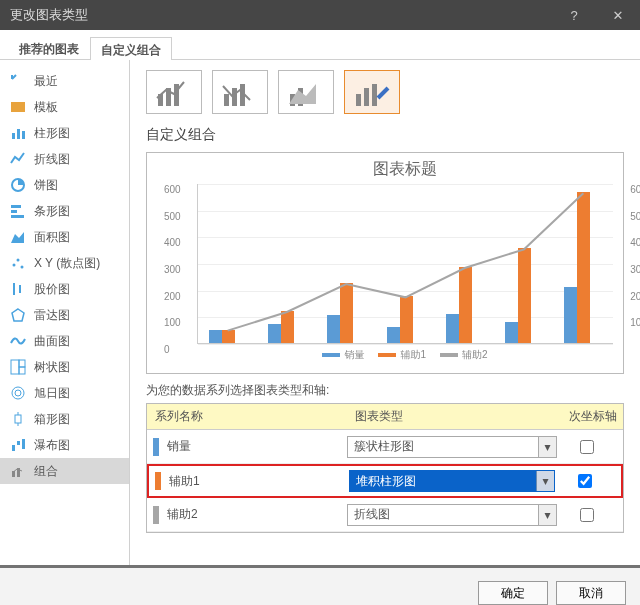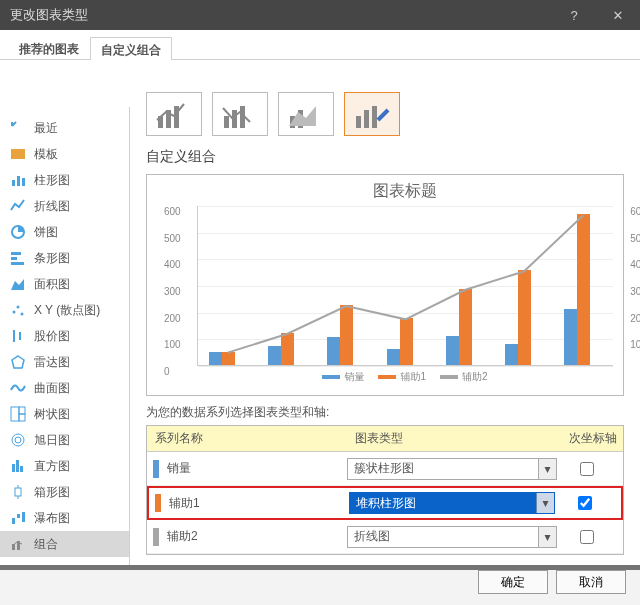--- a/index.html
+++ b/index.html
@@ -3,21 +3,21 @@
 <meta charset="utf-8">
 <style>
 * { box-sizing: border-box; margin: 0; padding: 0; font-family: "Microsoft YaHei", sans-serif; }
 body { background: #fff; width: 640px; height: 605px; overflow: hidden; }
 .titlebar { background: #464646; color: #ddd; height: 30px; display: flex; align-items: center; padding: 0 0 0 10px; font-size: 13px; }
 .titlebar .spacer { flex: 1; }
 .titlebar .winbtn { width: 44px; height: 30px; display: flex; align-items: center; justify-content: center; color: #ccc; font-size: 13px; }
 .tabs { display: flex; border-bottom: 1px solid #d0d0d0; padding: 6px 8px 0 8px; font-size: 12px; height: 30px; }
 .tab { padding: 4px 10px; color: #555; border: 1px solid transparent; border-bottom: none; font-weight: bold; }
 .tab.active { border-color: #d0d0d0; background: #fff; position: relative; top: 1px; }
-.body { display: flex; height: 505px; align-items: flex-end; }
+.body { display: flex; height: 505px; }
 .sidebar { width: 130px; border-right: 1px solid #d0d0d0; padding: 8px 0; overflow: hidden; }
 .side-item { display: flex; align-items: center; gap: 8px; padding: 4px 10px; font-size: 12px; color: #555; height: 26px; }
 .side-item.active { background: #d8d8d8; }
 .side-ico { width: 16px; height: 16px; display: flex; align-items: center; justify-content: center; }
 .main { flex: 1; padding: 10px 16px; overflow: hidden; position: relative; }
 .type-row { display: flex; gap: 10px; margin-bottom: 12px; }
 .type-btn { width: 56px; height: 44px; border: 1px solid #bbb; display: flex; align-items: center; justify-content: center; background: #fff; }
 .type-btn.active { background: #fcefe3; border-color: #e88b2e; }
 .section-title { font-size: 14px; color: #444; margin: 4px 0 8px 0; }
 .chart-box { border: 1px solid #bbb; padding: 6px 10px 6px 50px; position: relative; height: 222px; }
@@ -44,21 +44,21 @@
 .tr-row { display: flex; align-items: center; font-size: 12px; color: #555; padding: 4px 6px; border-bottom: 1px solid #eee; height: 34px; }
 .tr-row.hl { border: 2px solid #d22; }
 .sname { width: 194px; display: flex; align-items: center; gap: 8px; }
 .sw { width: 6px; height: 18px; }
 .sel { flex: 1; border: 1px solid #aaa; height: 22px; display: flex; align-items: center; padding: 0 6px; font-size: 12px; position: relative; background: #fff; }
 .sel.sel-active { background: #0a63c9; color: #fff; border-color: #0a63c9; }
 .sel .caret { position: absolute; right: 0; top: 0; bottom: 0; width: 18px; border-left: 1px solid #aaa; display: flex; align-items: center; justify-content: center; background: #eee; color: #555; }
 .sel.sel-active .caret { background: #cfd8e6; border-left-color: #6a8bb0; }
 .chk { width: 60px; display: flex; justify-content: center; }
 .chk input { width: 14px; height: 14px; }
-.footer { height: 40px; border-top: 5px solid #737373; display: flex; align-items: flex-start; justify-content: flex-end; gap: 8px; padding: 0 14px; background: #f3f3f3; }
+.footer { height: 40px; border-top: 3px solid #737373; display: flex; align-items: flex-end; justify-content: flex-end; gap: 8px; padding: 0 14px; background: #f3f3f3; }
 .btn { min-width: 70px; height: 24px; border: 1px solid #999; background: #fafafa; font-size: 12px; display: flex; align-items: center; justify-content: center; }
 svg { display: block; }
 .linepath { stroke: #a6a6a6; stroke-width: 2; fill: none; }
 </style>
 </head>
 <body>
 
 <div class="titlebar">
   <span>更改图表类型</span>
   <div class="spacer"></div>
@@ -180,30 +180,20 @@
         <span>树状图</span>
       </div>
     <div class="side-item">
         <span class="side-ico">
           <svg width="16" height="16">
             <circle cx="8" cy="8" r="6" fill="none" stroke="#4aa3df"></circle>
             <circle cx="8" cy="8" r="3" fill="none" stroke="#4aa3df"></circle>
           </svg>
         </span>
         <span>旭日图</span>
-      </div>
-    <div class="side-item">
-        <span class="side-ico">
-          <svg width="16" height="16">
-            <rect x="2" y="6" width="3" height="8" fill="#4aa3df"></rect>
-            <rect x="6" y="2" width="3" height="12" fill="#4aa3df"></rect>
-            <rect x="10" y="8" width="3" height="6" fill="#4aa3df"></rect>
-          </svg>
-        </span>
-        <span>直方图</span>
       </div>
     <div class="side-item">
         <span class="side-ico">
           <svg width="16" height="16">
             <rect x="5" y="4" width="6" height="8" fill="none" stroke="#4aa3df"></rect>
             <line x1="8" y1="1" x2="8" y2="4" stroke="#4aa3df"></line>
             <line x1="8" y1="12" x2="8" y2="15" stroke="#4aa3df"></line>
           </svg>
         </span>
         <span>箱形图</span>

